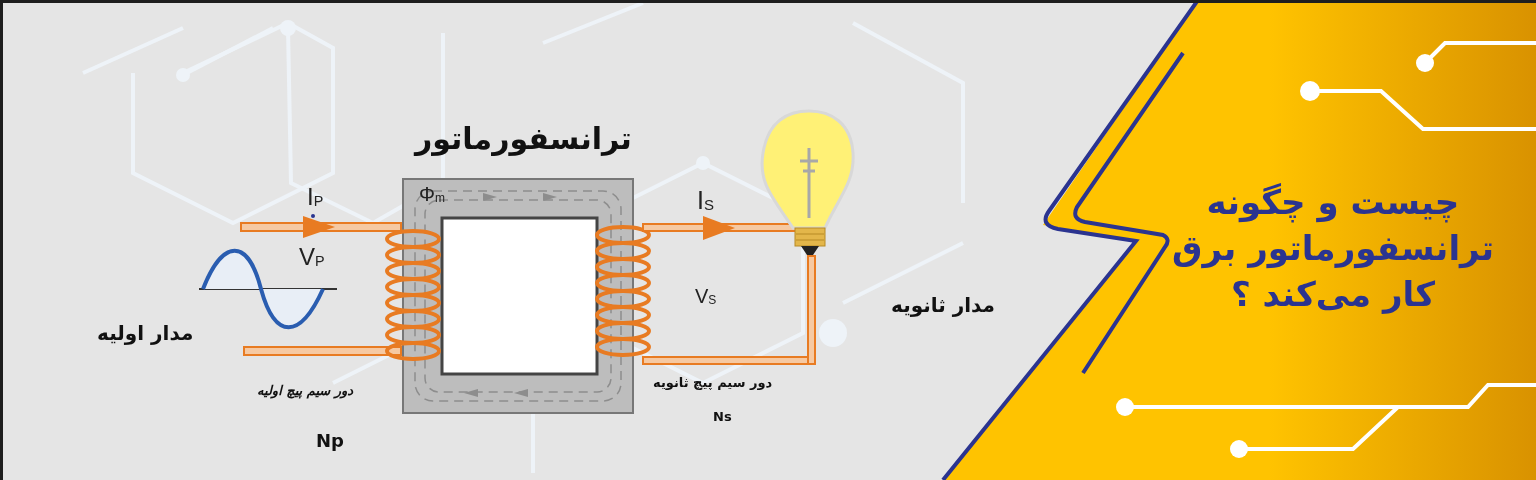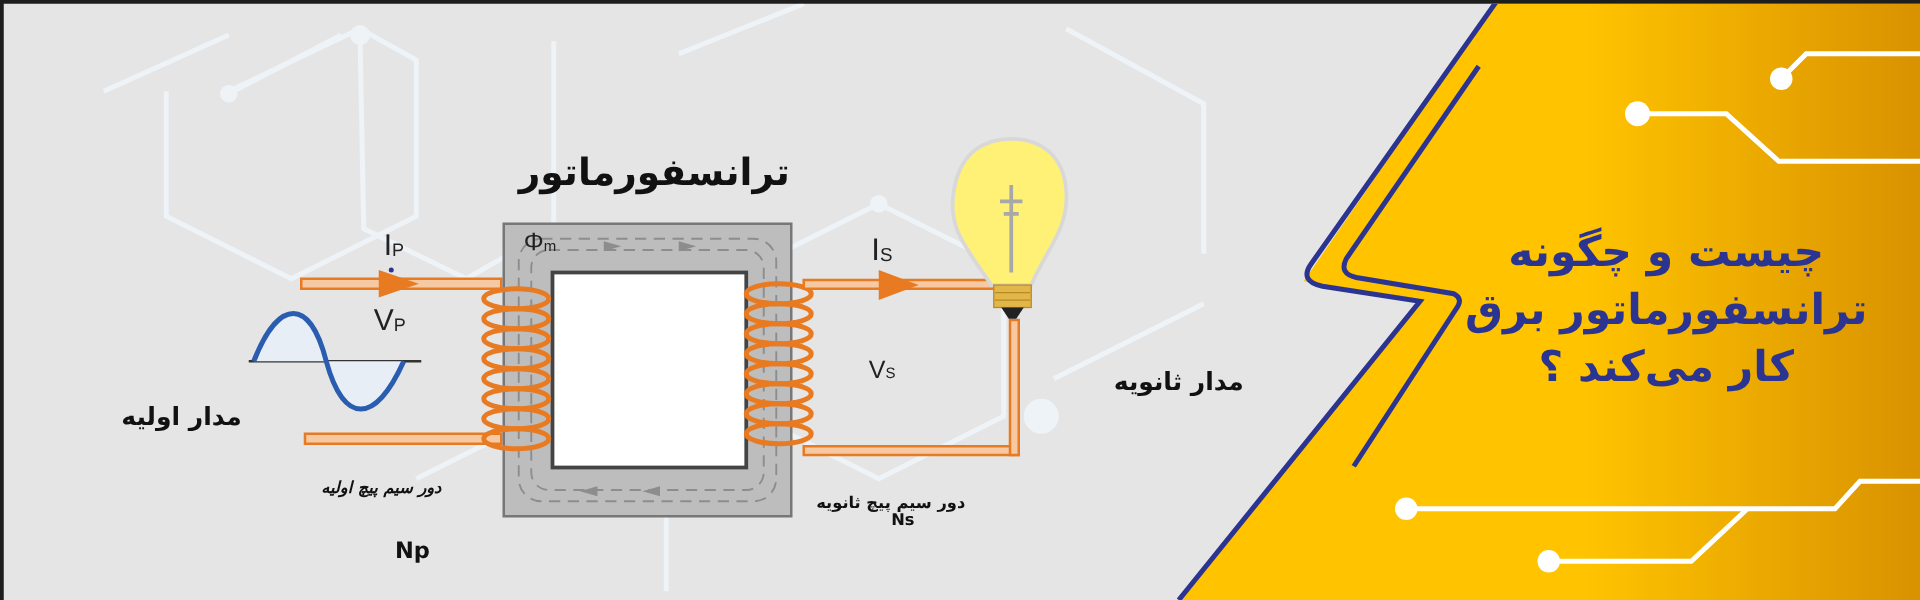--- a/index.html
+++ b/index.html
@@ -109,21 +109,21 @@
   <div class="sym" style="left:296px;top:240px;font-size:24px;"><span>V</span><sub>P</sub></div>
   <div class="sym" style="left:416px;top:180px;font-size:20px;"><span>Φ</span><sub>m</sub></div>
   <div class="sym" style="left:694px;top:183px;font-size:25px;"><span>I</span><sub>S</sub></div>
   <div class="sym" style="left:692px;top:282px;font-size:20px;"><span>V</span><sub>S</sub></div>
 
   <div class="label" style="left:94px;top:318px;font-size:20px;">مدار اولیه</div>
   <div class="label" style="left:842px;top:290px;font-size:20px;margin-left:46px;">مدار ثانویه</div>
 
   <div class="label" style="left:254px;top:380px;font-size:13px;font-style:italic;">دور سیم پیچ اولیه</div>
   <div class="label" style="left:313px;top:399px;font-size:18px;direction:ltr;margin-top:28px;">Np</div>
-  <div class="label" style="left:650px;top:392px;font-size:13px;">دور سیم پیچ ثانویه</div>
+  <div class="label" style="left:650px;top:372px;font-size:13px;">دور سیم پیچ ثانویه</div>
   <div class="label" style="left:710px;top:406px;font-size:13px;direction:ltr;">Ns</div>
 
   <svg class="panel" viewBox="0 0 1533 477">
     <defs>
       <linearGradient id="gold" x1="0" y1="0" x2="1" y2="0">
         <stop offset="0" stop-color="#ffc300"></stop>
         <stop offset="0.55" stop-color="#ffc300"></stop>
         <stop offset="1" stop-color="#d99200"></stop>
       </linearGradient>
     </defs>

